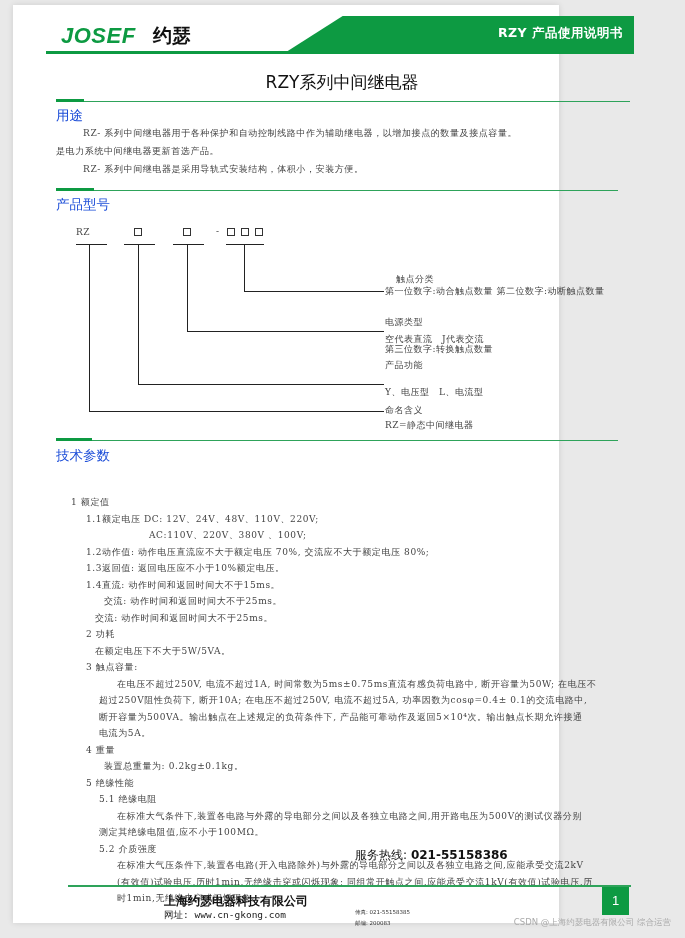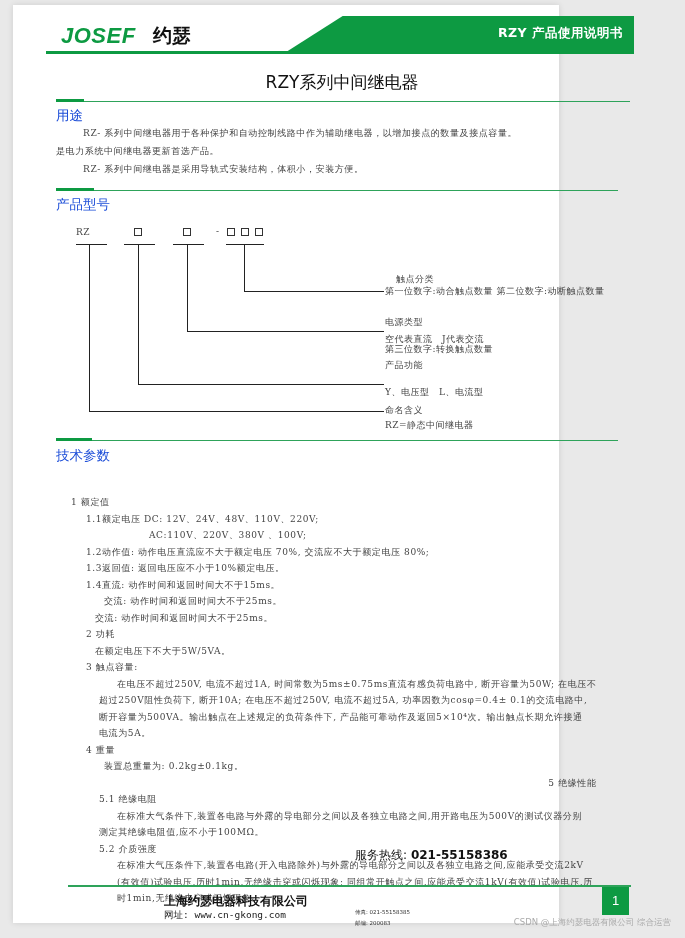--- a/index.html
+++ b/index.html
@@ -104,21 +104,21 @@
     <div class="tech" style="padding-left:24px;">交流: 动作时间和返回时间大不于25ms。</div>
     <div class="tech" style="padding-left:15px;">2 功耗</div>
     <div class="tech" style="padding-left:24px;">在额定电压下不大于5W/5VA。</div>
     <div class="tech" style="padding-left:15px;">3 触点容量:</div>
     <div class="tech" style="padding-left:46px;">在电压不超过250V, 电流不超过1A, 时间常数为5ms±0.75ms直流有感负荷电路中, 断开容量为50W; 在电压不</div>
     <div class="tech" style="padding-left:28px;">超过250V阻性负荷下, 断开10A; 在电压不超过250V, 电流不超过5A, 功率因数为cosφ=0.4± 0.1的交流电路中,</div>
     <div class="tech" style="padding-left:28px;">断开容量为500VA。输出触点在上述规定的负荷条件下, 产品能可靠动作及返回5×10⁴次。输出触点长期允许接通</div>
     <div class="tech" style="padding-left:28px;">电流为5A。</div>
     <div class="tech" style="padding-left:15px;">4 重量</div>
     <div class="tech" style="padding-left:33px;">装置总重量为: 0.2kg±0.1kg。</div>
-    <div class="tech" style="padding-left:15px;text-align:right;">5 绝缘性能</div>
+    <div class="tech" style="padding-left:15px;">5 绝缘性能</div>
     <div class="tech" style="padding-left:28px;">5.1 绝缘电阻</div>
     <div class="tech" style="padding-left:46px;">在标准大气条件下,装置各电路与外露的导电部分之间以及各独立电路之间,用开路电压为500V的测试仪器分别</div>
     <div class="tech" style="padding-left:28px;">测定其绝缘电阻值,应不小于100MΩ。</div>
     <div class="tech" style="padding-left:28px;">5.2 介质强度</div>
     <div class="tech" style="padding-left:46px;">在标准大气压条件下,装置各电路(开入电路除外)与外露的导电部分之间以及各独立电路之间,应能承受交流2kV</div>
     <div class="tech" style="padding-left:46px;">(有效值)试验电压,历时1min,无绝缘击穿或闪烁现象; 同组常开触点之间,应能承受交流1kV(有效值)试验电压,历</div>
     <div class="tech" style="padding-left:46px;">时1min,无绝缘击穿或闪烁现象。</div>
   </div>
 
   <div class="abs footer-rule"></div>

